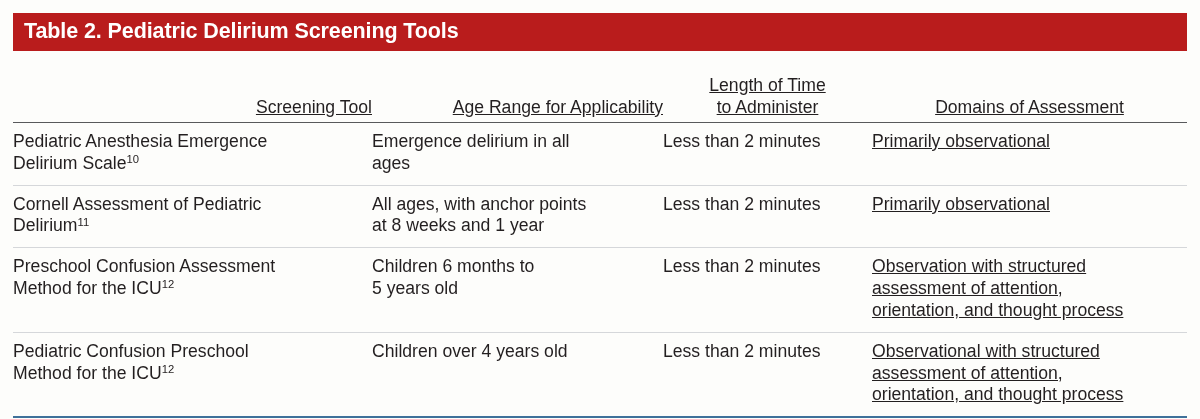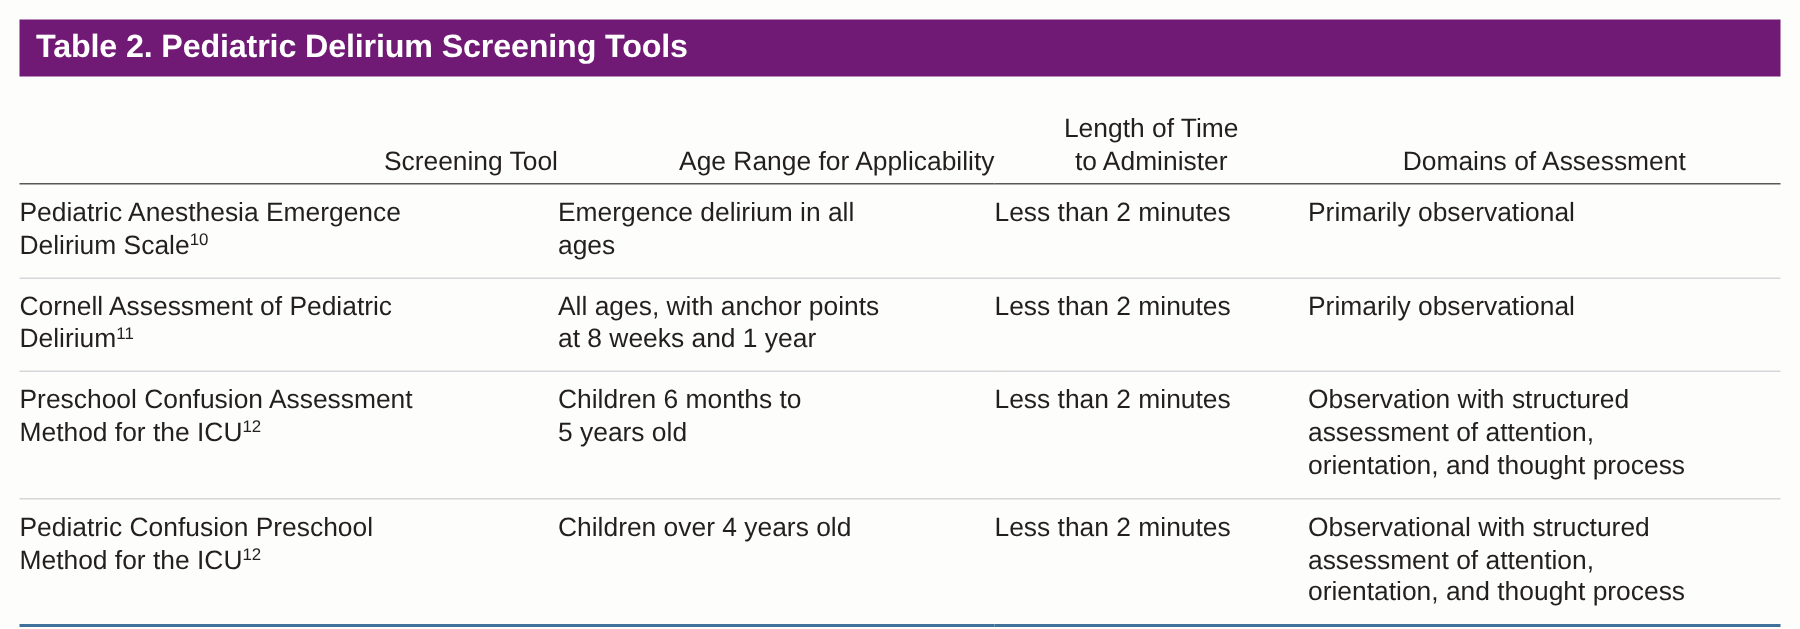--- a/index.html
+++ b/index.html
@@ -23,21 +23,21 @@
     background: #fdfdfb;
   }
 
   
   .title-bar {
     position: absolute;
     left: 13px;
     top: 13px;
     width: 1174px;
     height: 38px;
-    background: #701a75;
+    background: #b91c1c;
     display: flex;
     align-items: center;
   }
   .title-bar-text {
     color: #ffffff;
     font-size: 21.5px;
     font-weight: bold;
     letter-spacing: -0.1px;
     padding-left: 11px;
     white-space: nowrap;
@@ -60,20 +60,21 @@
   .tbl col.c3 { width: 209px; }
   .tbl col.c4 { width: 315px; }
 
   .tbl thead th {
     padding: 0 0 4px 0;
     vertical-align: bottom;
     font-weight: normal;
     border-bottom: 1.6px solid #58595b;
     line-height: 1.21;
     height: 61px;
+    text-decoration: underline;
   }
   .tbl thead th .hd {
     display: block;
   }
   .th-c1 { text-align: right;   padding-left: 0 !important; }
   .th-c2 { text-align: right; }
   .th-c3 { text-align: center; }
   .th-c4 { }
 
   .tbl tbody td {
@@ -82,21 +83,21 @@
     line-height: 1.24;
     border-bottom: 1.3px solid #d5d7da;
   }
   .tbl tbody tr:last-child td {
     border-bottom: 2.2px solid #3f719a;
   }
 
   .cell-c1 { padding-left: 0; margin-top: 40px; }
   .cell-c2 { padding-left: 8px; }
   .cell-c3 { padding-left: 12px; }
-  .cell-c4 { padding-left: 10px; }
+  .cell-c4 { padding-left: 10px; text-decoration: underline; }
 
   .tbl tbody td .line { display: block; white-space: pre; }
 
   sup {
     font-size: 0.64em;
     vertical-align: baseline;
     position: relative;
     top: -0.52em;
     line-height: 0;
   }

